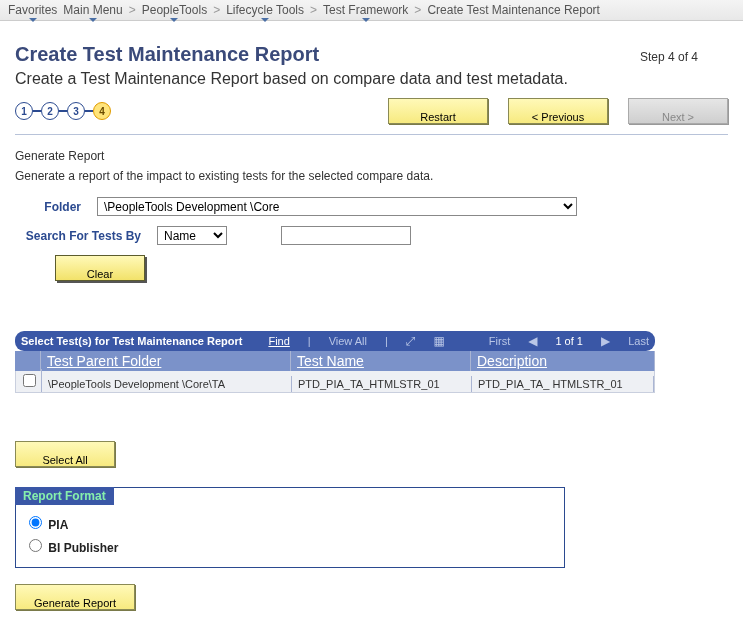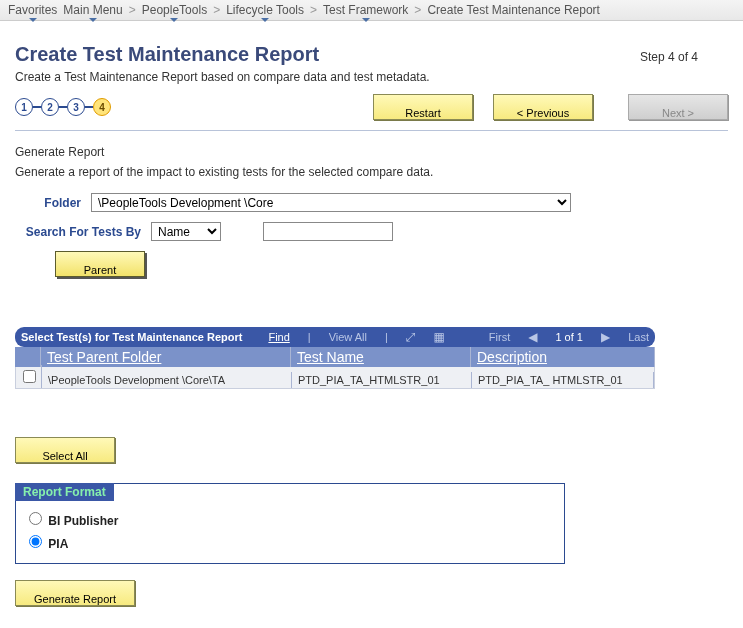--- a/index.html
+++ b/index.html
@@ -37,21 +37,21 @@
   .content { padding: 12px 15px 30px 15px; }
   .title-row { display: flex; justify-content: space-between; align-items: baseline; }
   h1 {
     font-size: 20px;
     color: #3a4a7a;
     font-weight: bold;
     margin: 10px 0 4px 0;
     font-family: Verdana, Arial, sans-serif;
   }
   .step-of { color: #333; font-size: 12px; margin-right: 30px;}
-  .subtitle { color: #333; font-size: 12px; margin-bottom: 10px;}
+  .subtitle { color: #333; font-size: 16px; margin-bottom: 10px;}
   .wizard-row { display: flex; align-items: center; gap: 20px; margin-bottom: 8px;}
   .steps { display: flex; align-items: center; }
   .step-circle {
     width: 18px; height: 18px; border-radius: 50%;
     border: 1.5px solid #2b4a90;
     color: #2b4a90;
     display: flex; align-items: center; justify-content: center;
     font-size: 10px; font-weight: bold;
     background: #fff;
   }
@@ -70,37 +70,36 @@
     background: linear-gradient(#fff9b8, #f7ea80);
     cursor: pointer;
     box-shadow: 1px 1px 0 #7a7a4a;
   }
   .btn.disabled {
     background: linear-gradient(#e6e6e6, #cfcfcf);
     color: #888;
     border-color: #aaa;
     box-shadow: 1px 1px 0 #999;
     cursor: default;
-    margin-left: 15px;
   }
   .btn.search-btn {
     background: linear-gradient(#fff9b8, #f2e26a);
     border-color: #5c5c2d;
     box-shadow: 2px 2px 0 #555;
     min-width: 90px;
   }
   .hr {
     height: 0;
     border: none;
     border-top: 1px solid #b8c3d9;
     margin: 10px 0 14px 0;
   }
   .section-title { color: #333; margin-bottom: 6px; font-size:12px;}
   .section-desc { color: #333; margin-bottom: 14px; font-size:12px;}
-  .form-row { display: flex; align-items: center; margin-bottom: 10px; gap: 6px;}
+  .form-row { display: flex; align-items: center; margin-bottom: 10px; gap: 12px;}
   .form-label { color: #2b4a90; font-weight: bold; text-align: right; width: 130px; padding-right:4px;}
   select, input[type=text] {
     font-size: 12px;
     border: 1px solid #888;
     background: #fff;
     height: 19px;
     padding: 0 2px;
   }
   .folder-select { width: 480px; }
   .name-select { width: 70px; }
@@ -224,21 +223,21 @@
   <div class="form-row">
     <span class="form-label">Search For Tests By</span>
     <select class="name-select">
       <option>Name</option>
     </select>
     <span style="width:30px;"></span>
     <input type="text" class="name-input" value="" style="">
   </div>
 
   <div class="search-wrap">
-    <button class="btn search-btn">Parent</button>
+    <button class="btn search-btn">Clear</button>
   </div>
 
   <div class="grid">
     <div class="grid-header">
       <span>Select Test(s) for Test Maintenance Report</span>
       <span class="tools">
         <span class="link">Find</span>
         <span class="muted">|</span>
         <span class="muted">View All</span>
         <span class="muted">|</span>
@@ -268,26 +267,26 @@
     </div>
   </div>
 
   <div class="action-row">
     <button class="btn">Select All</button>
   </div>
 
   <div class="format-box">
     <div class="fb-header">Report Format</div>
     <div class="radio-row">
+      <input type="radio" name="fmt" checked="" style="">
+      <label>PIA</label>
+    </div>
+    <div class="radio-row">
       <input type="radio" name="fmt" style="">
       <label>BI Publisher</label>
     </div>
-    <div class="radio-row">
-      <input type="radio" name="fmt" checked="" style="">
-      <label>PIA</label>
-    </div>
   </div>
 
   <div class="gen-wrap">
     <button class="btn" style="min-width:120px;">Generate Report</button>
   </div>
 
 </div>
 
 </body></html>

